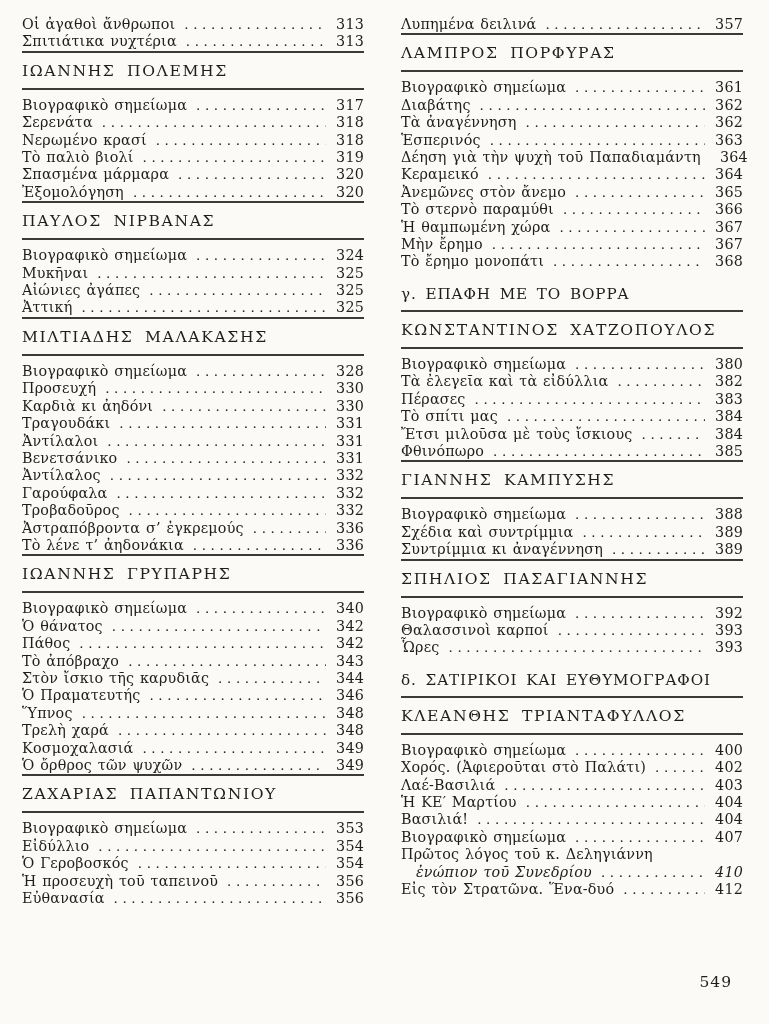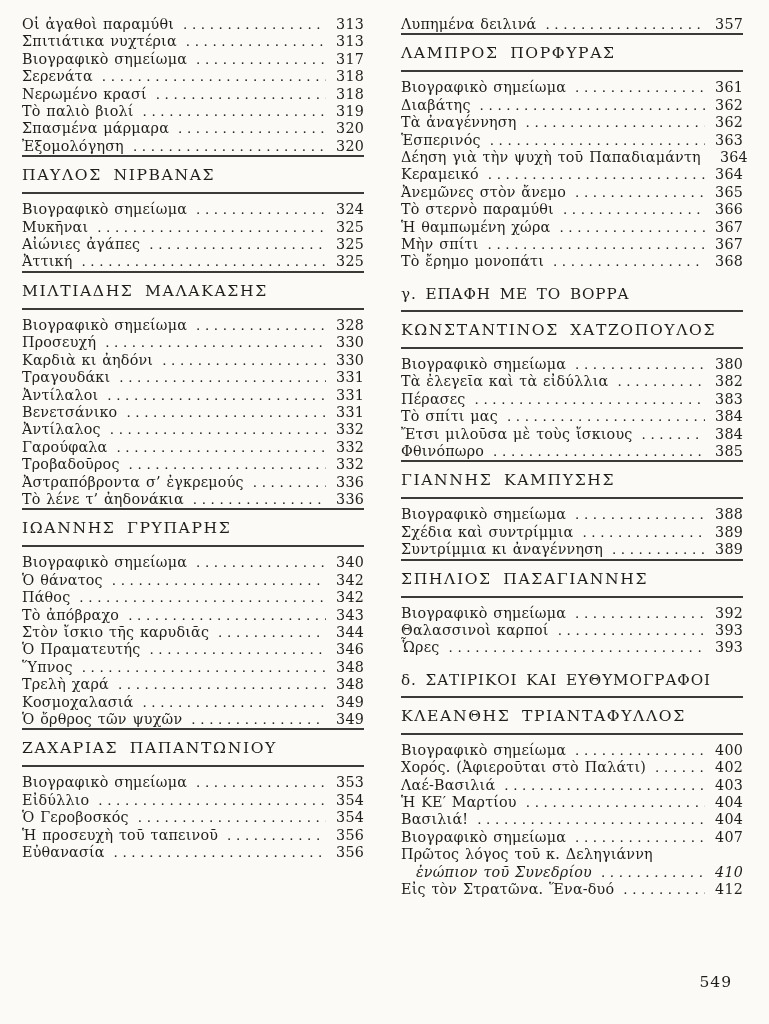--- a/index.html
+++ b/index.html
@@ -86,29 +86,30 @@
     letter-spacing:1px;
   }
 </style>
 </head>
 <body>
 
 <div class="page">
   <div class="columns">
     <div class="col">
         <div class="row">
-          <span class="title">Οἱ ἀγαθοὶ παραμύθι</span>
+          <span class="title">Οἱ ἀγαθοὶ ἄνθρωποι</span>
           <span class="leader"></span>
           <span class="pg">313</span>
         </div>
         <div class="row">
           <span class="title">Σπιτιάτικα νυχτέρια</span>
           <span class="leader"></span>
           <span class="pg">313</span>
         </div>
+        <div class="author-heading">ΙΩΑΝΝΗΣ ΠΟΛΕΜΗΣ</div>
         <div class="row">
           <span class="title">Βιογραφικὸ σημείωμα</span>
           <span class="leader"></span>
           <span class="pg">317</span>
         </div>
         <div class="row">
           <span class="title">Σερενάτα</span>
           <span class="leader"></span>
           <span class="pg">318</span>
         </div>
@@ -333,21 +334,21 @@
           <span class="title">Τὸ στερνὸ παραμύθι</span>
           <span class="leader"></span>
           <span class="pg">366</span>
         </div>
         <div class="row">
           <span class="title">Ἡ θαμπωμένη χώρα</span>
           <span class="leader"></span>
           <span class="pg">367</span>
         </div>
         <div class="row">
-          <span class="title">Μὴν σπίτι</span>
+          <span class="title">Μὴν ἔρημο</span>
           <span class="leader"></span>
           <span class="pg">367</span>
         </div>
         <div class="row">
           <span class="title">Τὸ ἔρημο μονοπάτι</span>
           <span class="leader"></span>
           <span class="pg">368</span>
         </div>
         <div class="part-heading">γ. ΕΠΑΦΗ ΜΕ ΤΟ ΒΟΡΡΑ</div>
         <div class="author-heading">ΚΩΝΣΤΑΝΤΙΝΟΣ ΧΑΤΖΟΠΟΥΛΟΣ</div>

